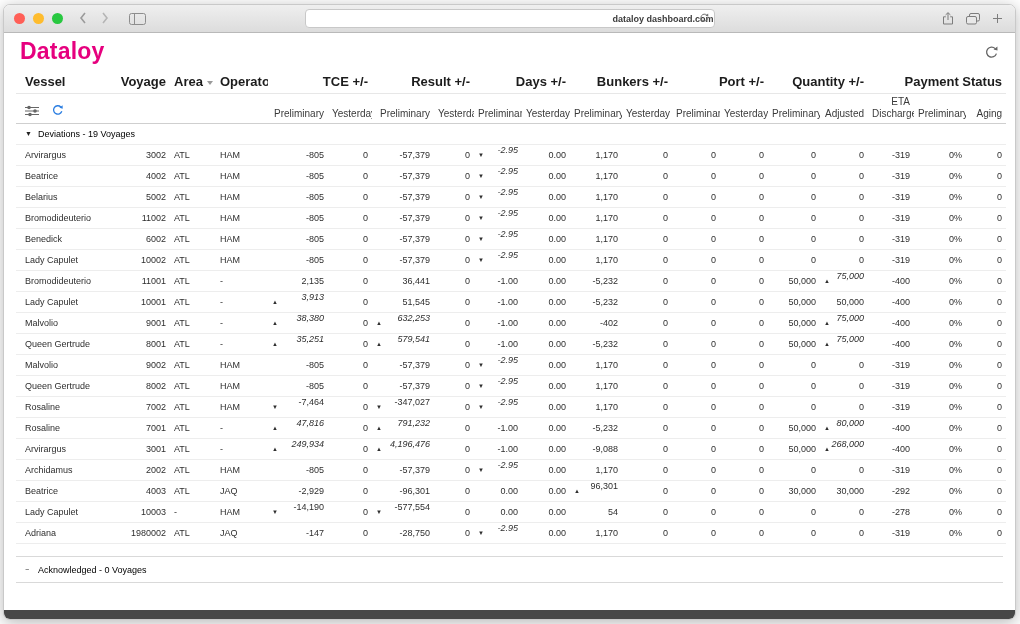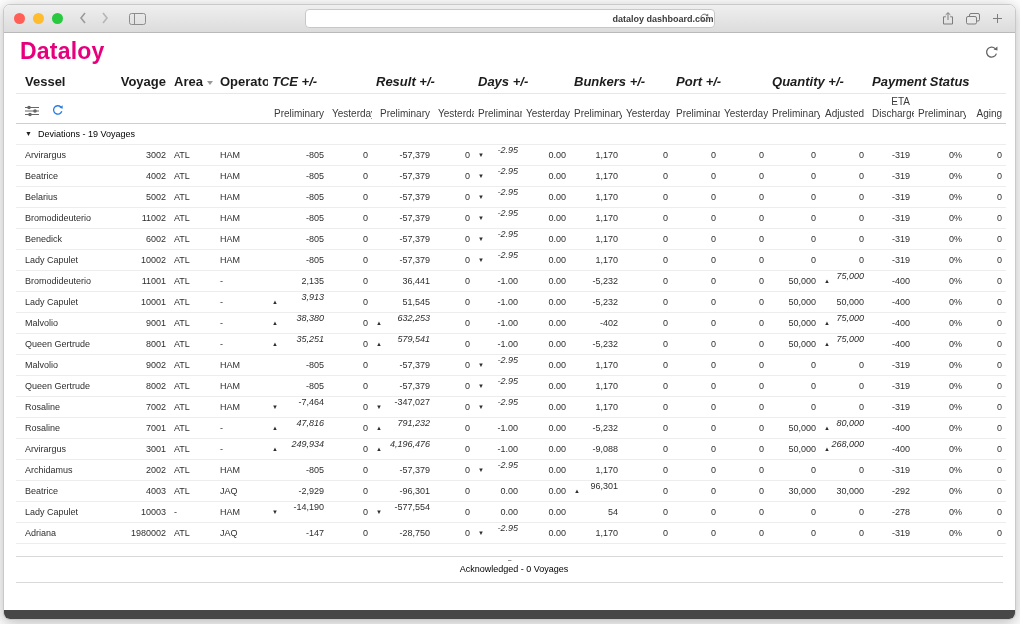--- a/index.html
+++ b/index.html
@@ -35,29 +35,29 @@
   .group-row th:first-child{padding-left:9px;}
   .sub-row th{font-size:10px;color:#3a3a3a;padding:2px 4px 4px;border-bottom:1px solid #cfcfcf;
               vertical-align:bottom;line-height:1.15;}
   .sub-row th.s{white-space:normal;}
   .tools{text-align:left;padding-left:9px !important;}
   .toolicon{display:inline-block;margin-right:9px;vertical-align:bottom;}
   .grid td{font-size:9px;color:#2e2e2e;height:20px;padding:0 4px;border-bottom:1px solid #ededed;
            white-space:nowrap;overflow:hidden;}
   .grid td:first-child{padding-left:9px;}
   .section-row td{color:#000;padding-left:9px;}
-  .a-l{text-align:left;}.a-r{text-align:right;}.a-c{text-align:left;font-style:italic;}
+  .a-l{text-align:left;}.a-r{text-align:right;}.a-c{text-align:right;}
   .c-blue{color:var(--blue,#3a8ce8);font-style:italic;}
   .c-red{color:var(--red,#e8534a);}
   .arr{float:left;font-size:6px;line-height:20px;}
   .funnel{display:inline-block;width:0;height:0;border-left:3.5px solid transparent;
           border-right:3.5px solid transparent;border-top:4.5px solid #9a9a9a;margin-left:4px;vertical-align:middle;}
   .tri{display:inline-block;width:13px;font-size:7px;vertical-align:1px;color:#222;}
   .flat-section{margin:0 12px;height:25px;display:flex;align-items:center;font-size:9px;color:#000;
-                border-bottom:1px solid #d9d9d9;padding-left:9px;flex-direction:column;}
+                border-bottom:1px solid #d9d9d9;padding-left:9px;}
   .flat-section.ack{margin-top:12px;border-top:1px solid #d9d9d9;}
   .flat-section.nodev{height:31px;}
   .spacer{flex:1;}
   .bottom-bar{height:9px;background:#474747;}
 </style>
 </head>
 <body>
 
 <div class="window">
 

